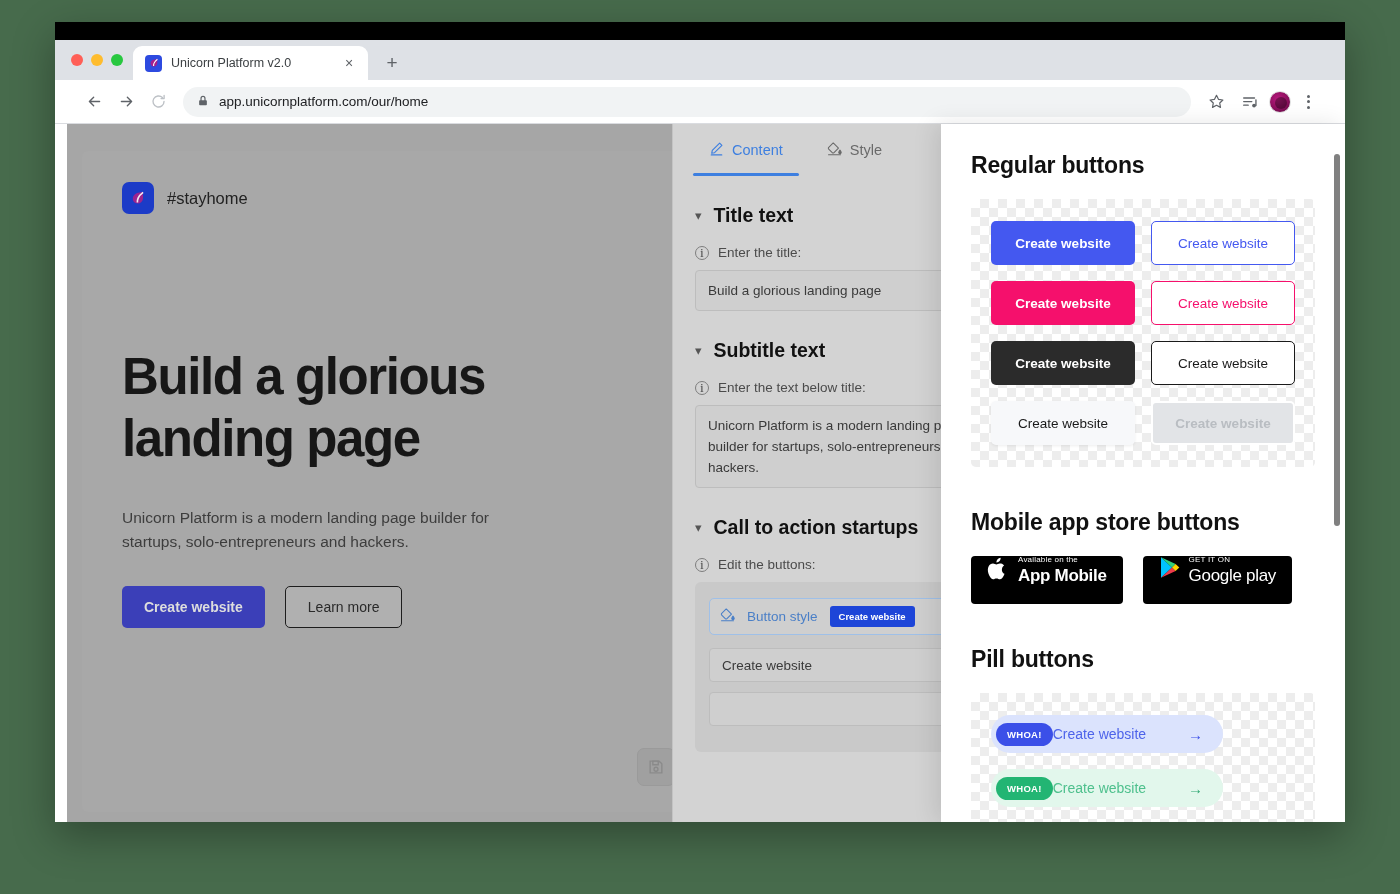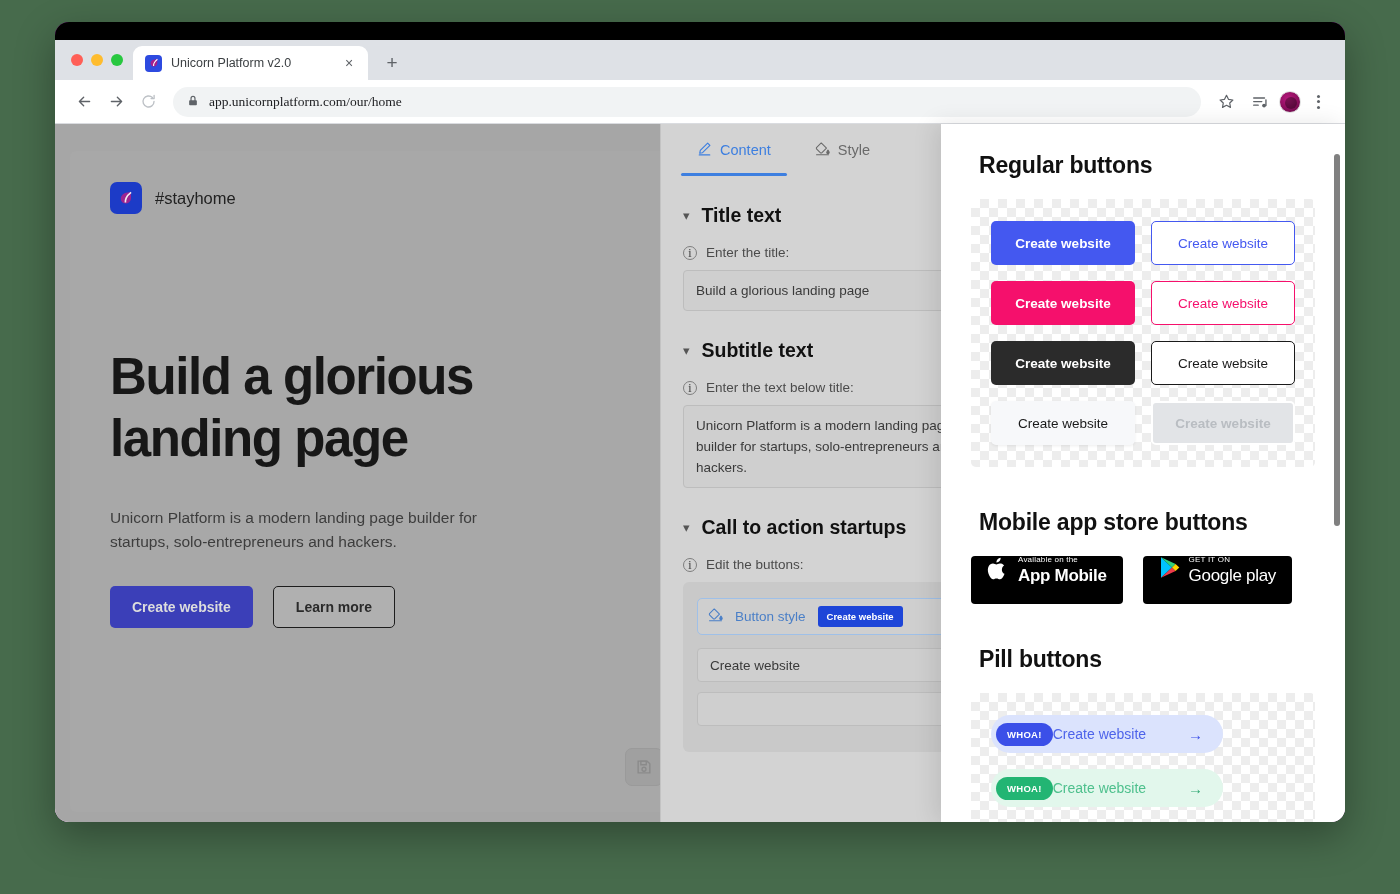--- a/index.html
+++ b/index.html
@@ -8,21 +8,21 @@
     background: #476b4c;
     font-family: "Liberation Sans", sans-serif;
     overflow: hidden;
   }
   .desktop { position: relative; width: 1400px; height: 894px; background: #476b4c; }
 
   
   .window {
     position: absolute; left: 55px; top: 22px;
     width: 1290px; height: 800px;
-    border-radius: 14px; overflow: hidden;
+    border-radius: 0; overflow: hidden;
     box-shadow: 0 14px 40px rgba(0,0,0,.32);
     background: #a21caf;
   }
   .topbar-black { height: 18px; background: #000; }
 
   
   .tabstrip {
     height: 40px; background: #dee1e6;
     display: flex; align-items: flex-end; padding-left: 12px; position: relative;
   }
@@ -55,23 +55,22 @@
   }
   .newtab {
     width: 28px; height: 28px; margin-left: 10px; margin-bottom: 3px;
     display: flex; align-items: center; justify-content: center;
     color: #5f6368; font-size: 19px; font-weight: 300; border-radius: 50%;
   }
 
   
   .toolbar {
     height: 44px; background: #fff;
-    display: flex; align-items: center; gap: 2px; padding: 0 14px;
+    display: flex; align-items: center; gap: 2px; padding: 0 24px;
     border-bottom: 1px solid #dadce0;
-    font-family: Liberation Serif, serif;
   }
   .navbtn {
     width: 30px; height: 30px; flex: none;
     display: flex; align-items: center; justify-content: center;
     color: #5f6368; border-radius: 50%;
   }
   .navbtn.dim { color: #bdc1c6; }
   .omnibox {
     flex: 1; height: 30px; margin: 0 8px;
     background: #f1f3f4; border-radius: 16px;
@@ -93,21 +92,21 @@
     width: 26px; height: 26px; display: flex; flex-direction: column;
     align-items: center; justify-content: center; gap: 2.5px;
   }
   .kebab i { width: 3px; height: 3px; border-radius: 50%; background: #5f6368; display: block; }
 
   
   .page { position: relative; height: 698px; background: #fff; display: flex; }
 
   
   .preview {
-    width: 605px; background: #a6a6a6; position: relative; overflow: hidden;
+    width: 605px; background: #a6a6a6; position: relative; overflow: hidden; margin-left: 12px;
   }
   .preview-card {
     position: absolute; left: 15px; top: 27px; right: -200px; bottom: 10px;
     background: #a8a8a8; border-radius: 6px;
   }
   .brand { position: absolute; left: 55px; top: 58px; display: flex; align-items: center; gap: 13px; }
   .brand-logo {
     width: 32px; height: 32px; border-radius: 7px; background: #1c3bc7;
     display: flex; align-items: center; justify-content: center;
   }
@@ -122,21 +121,21 @@
     position: absolute; left: 55px; top: 382px; width: 400px;
     font-size: 15.5px; line-height: 24px; color: #3d3d3d;
   }
   .hero-ctas { position: absolute; left: 55px; top: 462px; display: flex; gap: 20px; }
   .btn-primary-prev {
     background: #3b3fb8; color: #ddd; font-size: 14px; font-weight: 600;
     padding: 0 22px; height: 42px; border-radius: 5px;
     display: flex; align-items: center; justify-content: center;
   }
   .btn-outline-prev {
-    background: #b0b0b0; color: #2a2a2a; font-size: 14px; font-weight: 700;
+    background: #b0b0b0; color: #2a2a2a; font-size: 14px; font-weight: 400;
     padding: 0 22px; height: 42px; border-radius: 5px;
     border: 1.6px solid #1d1d1d;
     display: flex; align-items: center; justify-content: center;
   }
   .save-fab {
     position: absolute; left: 570px; bottom: 36px;
     width: 38px; height: 38px; border-radius: 7px;
     background: #a0a0a0; border: 1px solid #9a9a9a;
     display: flex; align-items: center; justify-content: center;
     color: #8a8a8a;
@@ -195,21 +194,21 @@
     display: flex; align-items: center; width: 268px; margin-bottom: 10px;
   }
 
   
   .panel {
     position: absolute; right: 0; top: 0; width: 404px; height: 698px;
     background: #fff; overflow: hidden;
     box-shadow: -6px 0 22px rgba(0,0,0,.10);
   }
   .panel-inner { padding: 28px 30px 0 30px; }
-  .panel-h2 { font-size: 23px; font-weight: 700; color: #111; margin-bottom: 20px; letter-spacing: -.2px; margin-left: 8px; }
+  .panel-h2 { font-size: 23px; font-weight: 700; color: #111; margin-bottom: 20px; letter-spacing: -.2px; }
   .panel-h2.mt { margin-top: 42px; }
 
   .checker {
     border-radius: 5px; padding: 22px 20px;
     background-color: #fff;
     background-image:
       linear-gradient(45deg, #ededed 25%, transparent 25%, transparent 75%, #ededed 75%),
       linear-gradient(45deg, #ededed 25%, transparent 25%, transparent 75%, #ededed 75%);
     background-size: 18px 18px;
     background-position: 0 0, 9px 9px;

